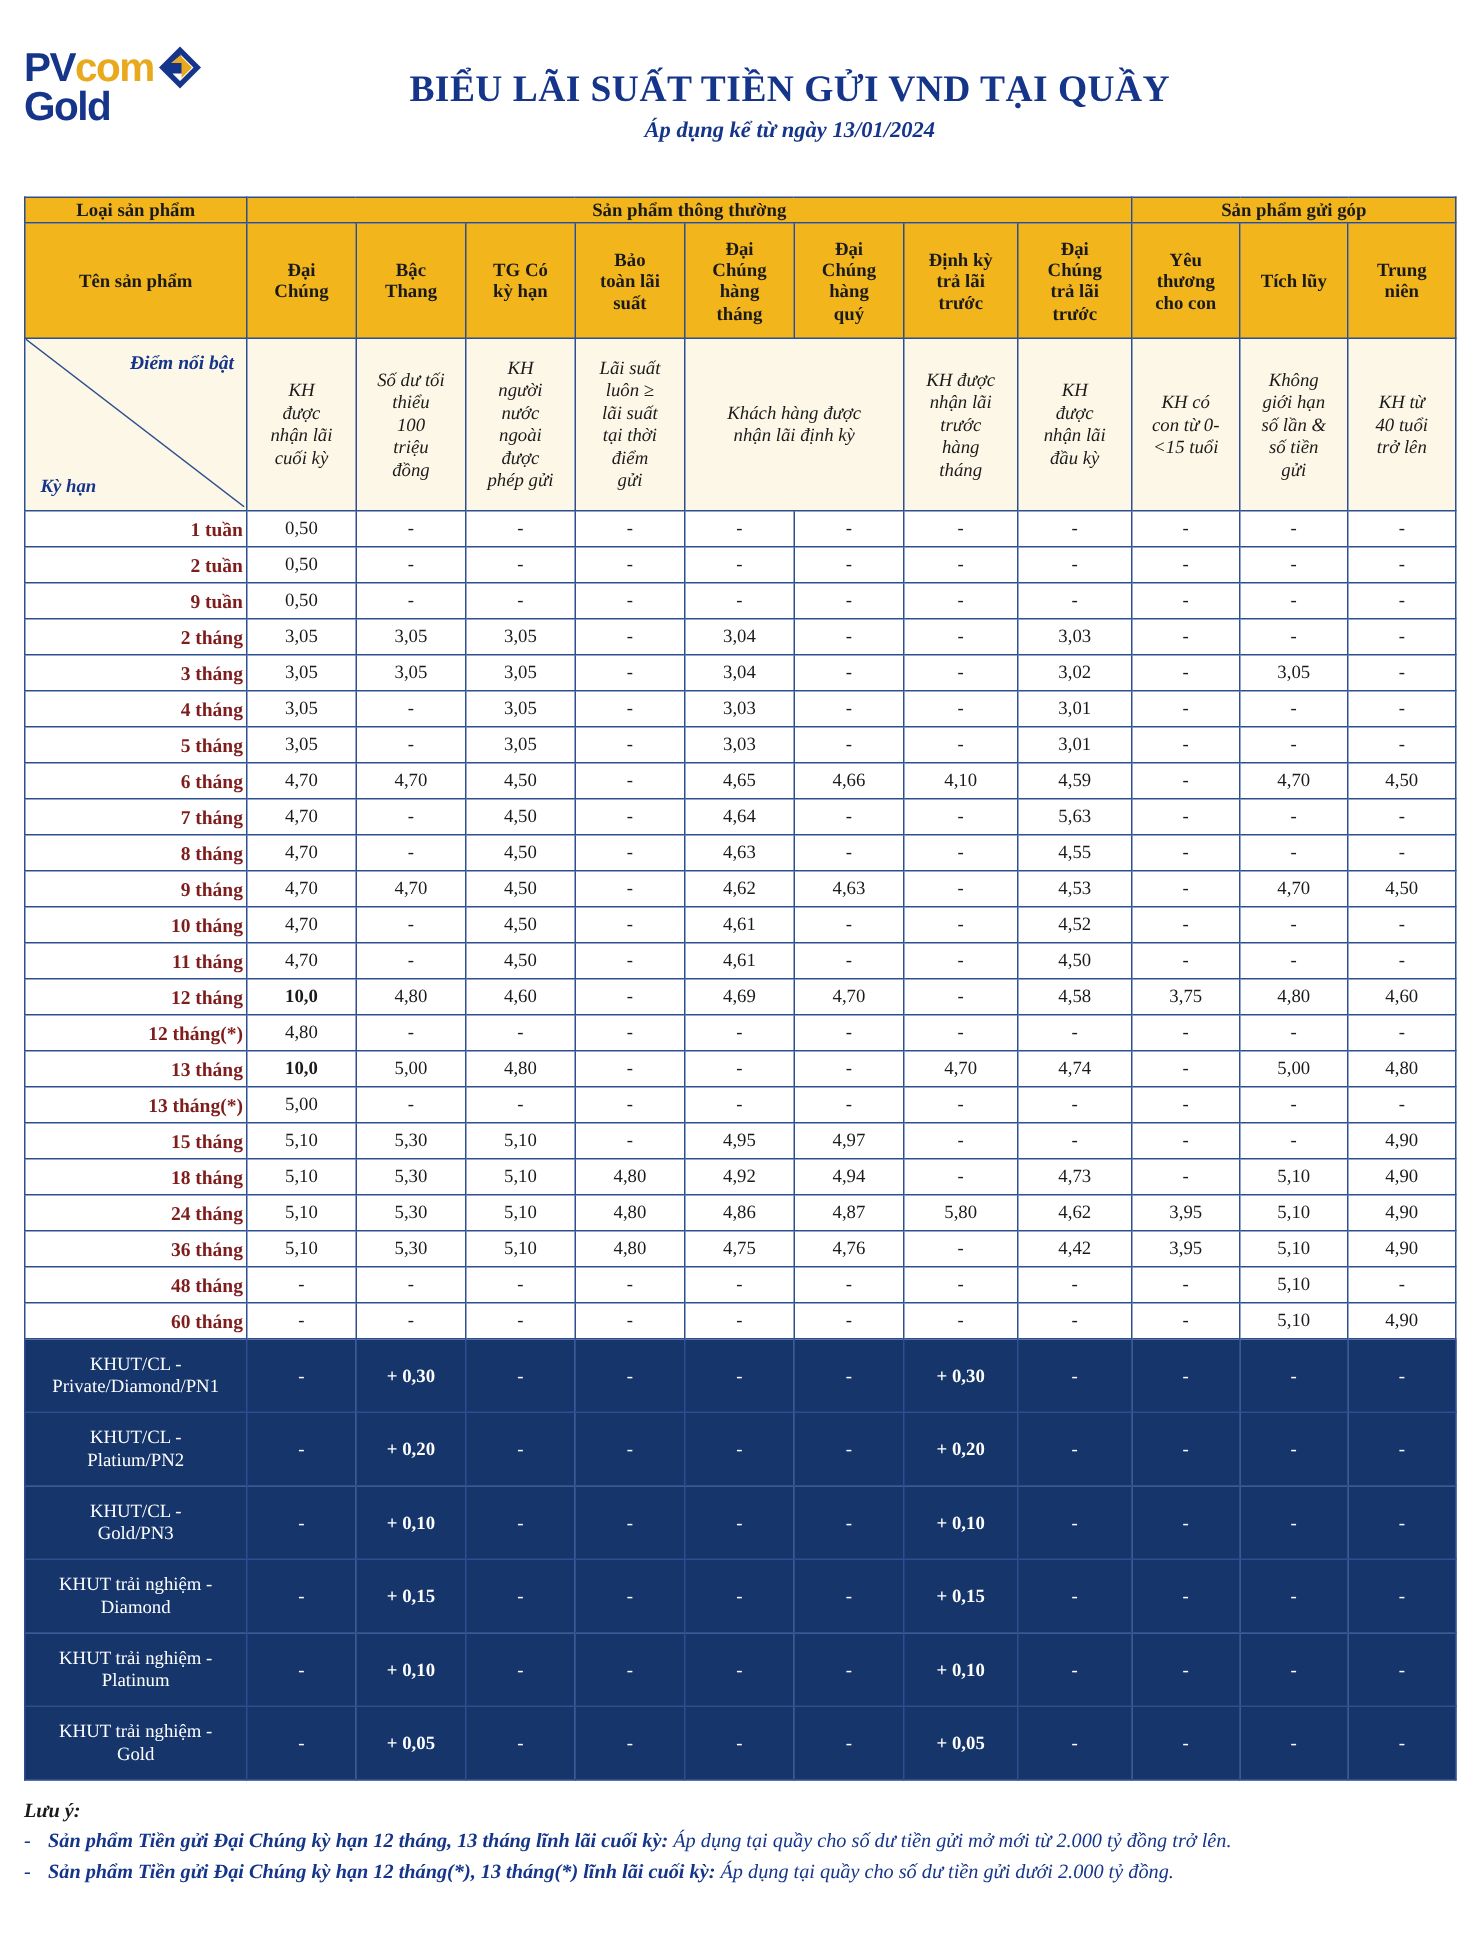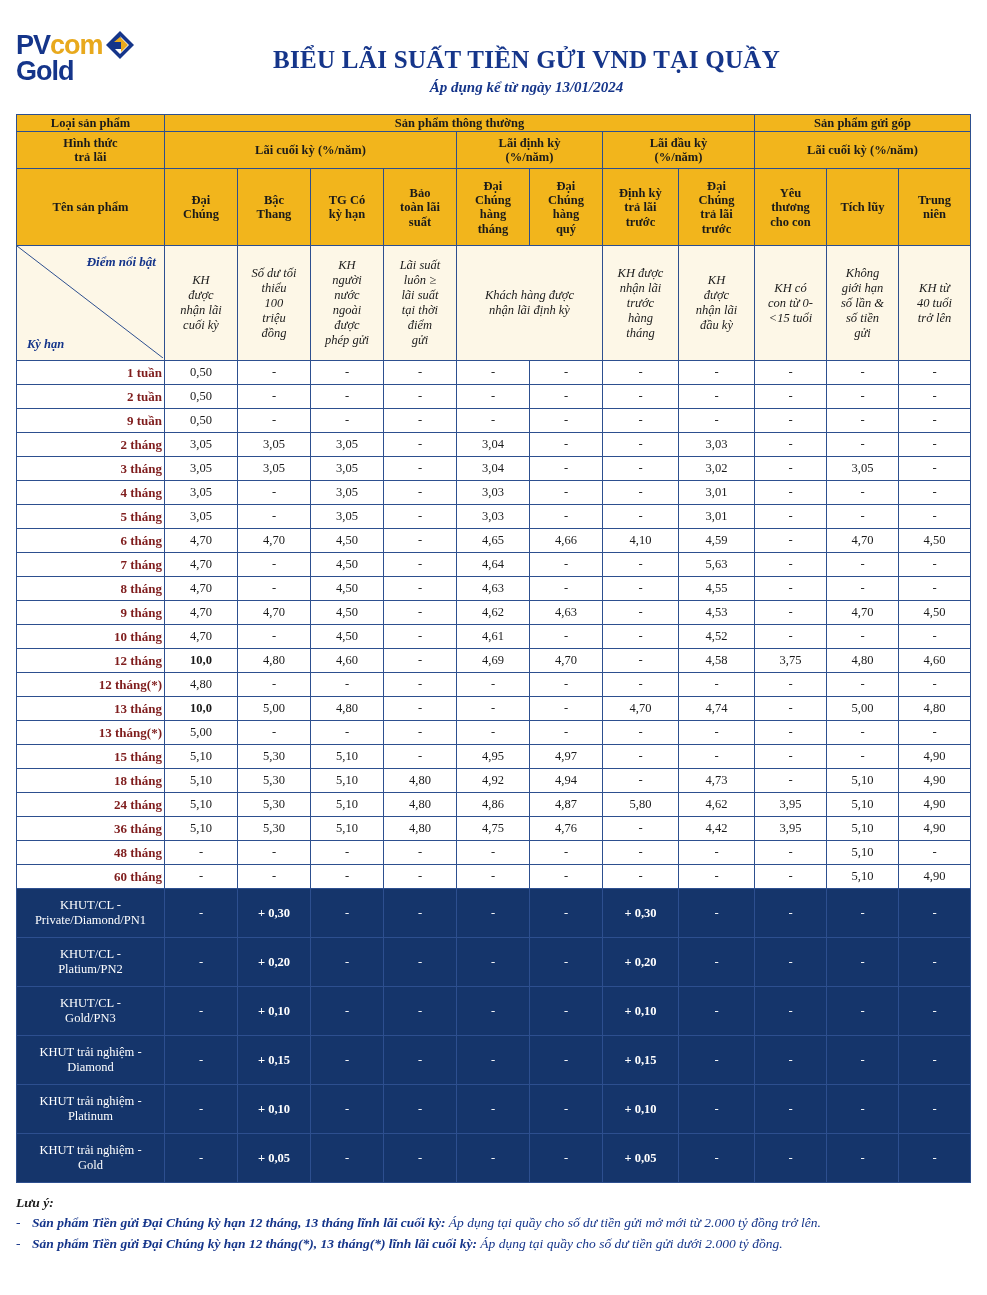--- a/index.html
+++ b/index.html
@@ -82,21 +82,21 @@
     font-style: italic;
     font-weight: bold;
     color: #15358a;
     margin-top: 5px;
   }
 
   
   table.rates {
     border-collapse: collapse;
     width: 773px;
-    margin: 4px auto 0 auto;
+    margin: 21px auto 0 auto;
     table-layout: fixed;
   }
   table.rates td, table.rates th {
     border: 1px solid #2d4f8f;
     font-size: 12.5px;
     text-align: center;
     vertical-align: middle;
     padding: 1px 2px;
     color: #1a1a1a;
   }
@@ -248,27 +248,20 @@
         <col style="width:72px">
     </colgroup>
     <tbody>
 
       <tr>
         <td class="hdr-yellow">Loại sản phẩm</td>
         <td class="hdr-yellow" colspan="8">Sản phẩm thông thường</td>
         <td class="hdr-yellow" colspan="3">Sản phẩm gửi góp</td>
       </tr>
 
-      <tr>
-        <td class="hdr-yellow" style="height:34px">Hình thức<br>trả lãi</td>
-        <td class="hdr-yellow" colspan="4">Lãi cuối kỳ (%/năm)</td>
-        <td class="hdr-yellow" colspan="2">Lãi định kỳ<br>(%/năm)</td>
-        <td class="hdr-yellow" colspan="2">Lãi đầu kỳ<br>(%/năm)</td>
-        <td class="hdr-yellow" colspan="3">Lãi cuối kỳ (%/năm)</td>
-      </tr>
 
       <tr>
         <td class="hdr-yellow" style="height:74px">Tên sản phẩm</td>
         <td class="hdr-yellow small">Đại<br>Chúng</td>
         <td class="hdr-yellow small">Bậc<br>Thang</td>
         <td class="hdr-yellow small">TG Có<br>kỳ hạn</td>
         <td class="hdr-yellow small">Bảo<br>toàn lãi<br>suất</td>
         <td class="hdr-yellow small">Đại<br>Chúng<br>hàng<br>tháng</td>
         <td class="hdr-yellow small">Đại<br>Chúng<br>hàng<br>quý</td>
         <td class="hdr-yellow small">Định kỳ<br>trả lãi<br>trước</td>
@@ -464,20 +457,34 @@
           <td>-</td>
           <td>4,61</td>
           <td>-</td>
           <td>-</td>
           <td>4,52</td>
           <td>-</td>
           <td>-</td>
           <td>-</td>
         </tr>
         <tr class="data">
+          <td class="term">11 tháng</td>
+          <td>4,70</td>
+          <td>-</td>
+          <td>4,50</td>
+          <td>-</td>
+          <td>4,61</td>
+          <td>-</td>
+          <td>-</td>
+          <td>4,50</td>
+          <td>-</td>
+          <td>-</td>
+          <td>-</td>
+        </tr>
+        <tr class="data">
           <td class="term">12 tháng</td>
           <td class="bold-val">10,0</td>
           <td>4,80</td>
           <td>4,60</td>
           <td>-</td>
           <td>4,69</td>
           <td>4,70</td>
           <td>-</td>
           <td>4,58</td>
           <td>3,75</td>

